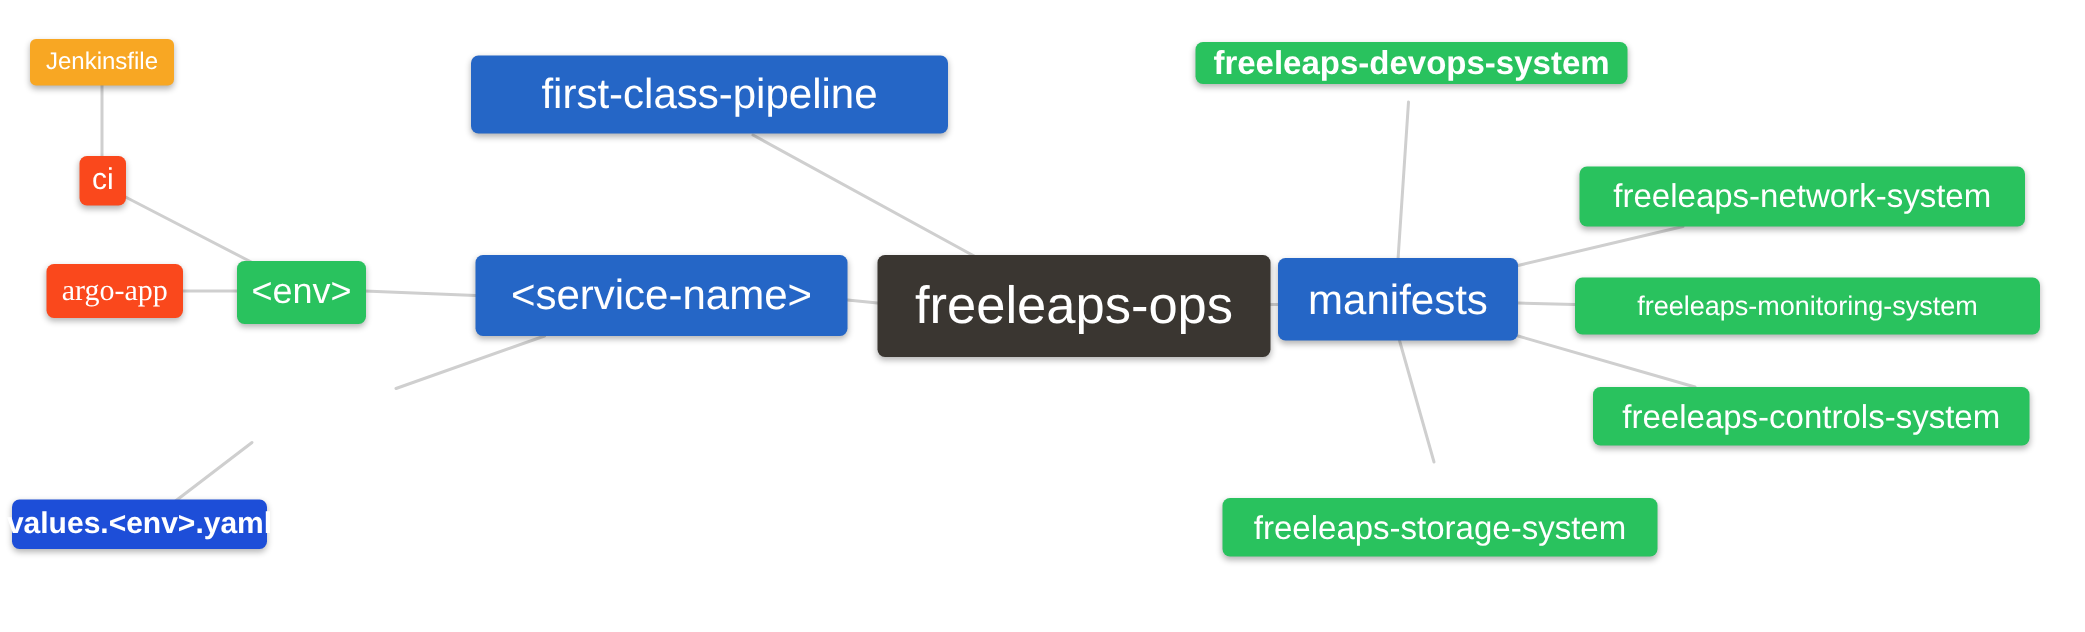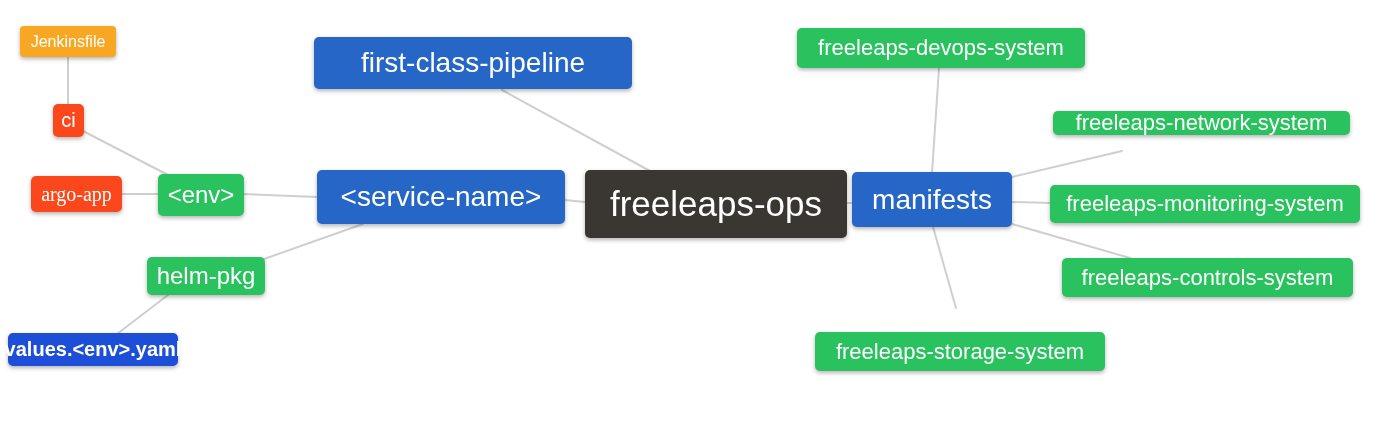--- a/index.html
+++ b/index.html
@@ -42,23 +42,23 @@
   .n-jenkinsfile   { left:20px;   top:26px;  width:96px;  height:31px; font-size:16px; border-radius:4px; }
   .n-ci            { left:53px;   top:104px; width:31px;  height:33px; font-size:20px; }
   .n-argo-app      { left:31px;   top:176px; width:91px;  height:36px; font-size:20px; }
   .n-env           { left:158px;  top:174px; width:86px;  height:42px; font-size:24px; }
   .n-helm-pkg      { left:147px;  top:257px; width:118px; height:38px; font-size:24px; }
   .n-values        { left:8px;    top:333px; width:170px; height:33px; font-size:20px; }
   .n-fcp           { left:314px;  top:37px;  width:318px; height:52px; font-size:28px; }
   .n-service-name  { left:317px;  top:170px; width:248px; height:54px; font-size:28px; }
   .n-ops           { left:585px;  top:170px; width:262px; height:68px; font-size:35px; }
   .n-manifests     { left:852px;  top:172px; width:160px; height:55px; font-size:28px; }
-  .n-devops        { left:797px;  top:28px;  width:288px; height:40px; font-size:22px; }
-  .n-network       { left:1053px; top:111px; width:297px; height:24px; font-size:22px; }
-  .n-monitoring    { left:1050px; top:185px; width:310px; height:38px; font-size:22px; }
+  .n-devops        { left:797px;  top:28px;  width:288px; height:28px; font-size:22px;font-weight:bold; }
+  .n-network       { left:1053px; top:111px; width:297px; height:40px; font-size:22px; }
+  .n-monitoring    { left:1050px; top:185px; width:310px; height:38px; font-size:18px; }
   .n-controls      { left:1062px; top:258px; width:291px; height:39px; font-size:22px; }
   .n-storage       { left:815px;  top:308px; width:290px; height:39px; font-size:22px;margin-top:24px; }
 </style>
 </head>
 <body>
 
 <div class="canvas">
 
   <svg class="edges" viewBox="0 0 1390 421" xmlns="http://www.w3.org/2000/svg">
     <line x1="68" y1="57" x2="68" y2="104"></line>
@@ -74,21 +74,20 @@
     <line x1="1012" y1="177" x2="1122" y2="151"></line>
     <line x1="1012" y1="202" x2="1050" y2="203"></line>
     <line x1="1012" y1="224" x2="1130" y2="258"></line>
     <line x1="933" y1="227" x2="956" y2="308"></line>
   </svg>
 
   <div class="node n-jenkinsfile" style="background: rgb(248, 167, 35);">Jenkinsfile</div>
   <div class="node n-ci" style="background: rgb(250, 72, 28);">ci</div>
   <div class="node n-argo-app" style="background: rgb(250, 72, 28); font-family: Liberation Serif, serif;">argo-app</div>
   <div class="node n-env" style="background: rgb(41, 194, 94);">&lt;env&gt;</div>
-  <div class="node n-helm-pkg" style="background: rgb(41, 194, 94);">helm-pkg</div>
   <div class="node n-values" style="background: #1d4ed8; font-weight: bold;">values.&lt;env&gt;.yaml</div>
   <div class="node n-fcp" style="background: rgb(37, 102, 198);">first-class-pipeline</div>
   <div class="node n-service-name" style="background: rgb(37, 102, 198);">&lt;service-name&gt;</div>
   <div class="node n-ops" style="background: rgb(58, 54, 49);">freeleaps-ops</div>
   <div class="node n-manifests" style="background: rgb(37, 102, 198);">manifests</div>
   <div class="node n-devops" style="background: rgb(41, 194, 94);">freeleaps-devops-system</div>
   <div class="node n-network" style="background: rgb(41, 194, 94);">freeleaps-network-system</div>
   <div class="node n-monitoring" style="background: rgb(41, 194, 94);">freeleaps-monitoring-system</div>
   <div class="node n-controls" style="background: rgb(41, 194, 94);">freeleaps-controls-system</div>
   <div class="node n-storage" style="background: rgb(41, 194, 94);">freeleaps-storage-system</div>

